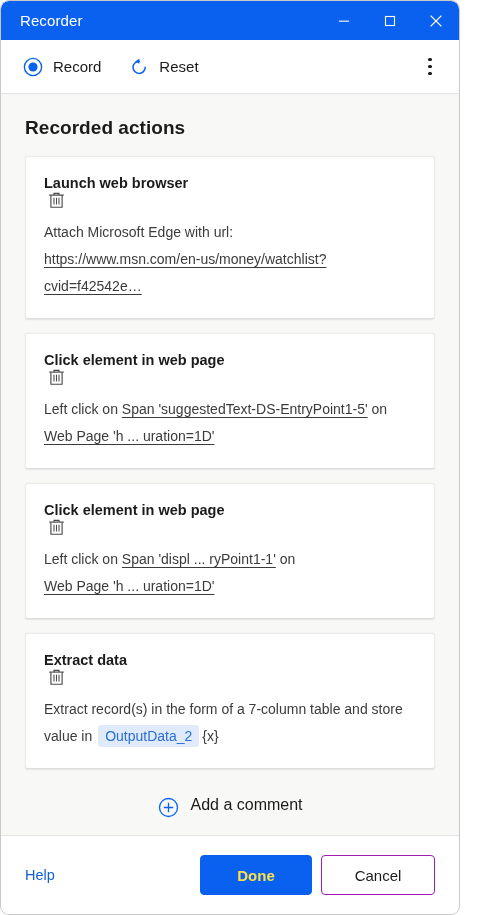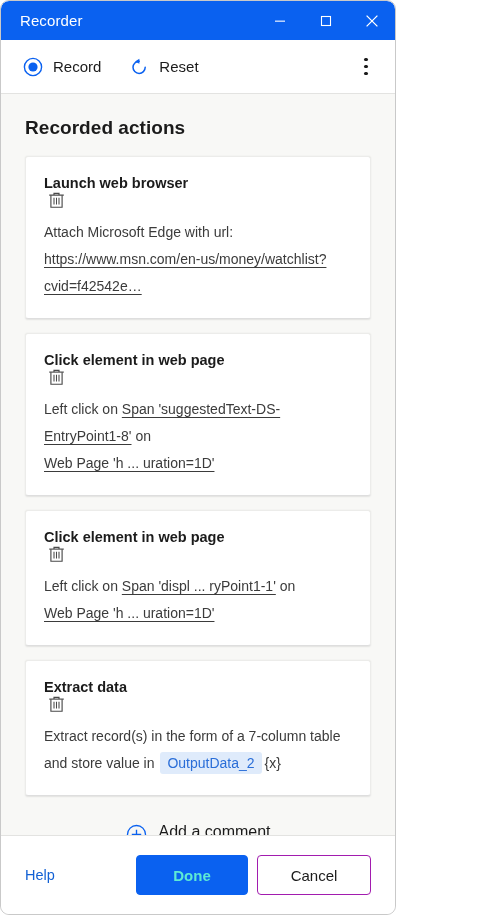--- a/index.html
+++ b/index.html
@@ -4,21 +4,21 @@
 <style>
   * { box-sizing: border-box; margin: 0; padding: 0; }
   html, body {
     width: 500px; height: 915px;
     background: #ffffff;
     font-family: "Liberation Sans", sans-serif;
     -webkit-font-smoothing: antialiased;
   }
   .window {
     position: relative;
-    width: 396px; height: 915px;
+    width: 460px; height: 915px;
     background: #ffffff;
     border: 1px solid #c9c9c9;
     border-radius: 9px;
     overflow: hidden;
     display: flex;
     flex-direction: column;
   }
 
   
   .titlebar {
@@ -193,21 +193,21 @@
     font-size: 15px;
     font-family: "Liberation Sans", sans-serif;
     display: inline-flex;
     align-items: center;
     justify-content: center;
     cursor: default;
     padding: 0 16px;
   }
   .btn-primary {
     background: #0a61f0;
-    color: #5eead4;
+    color: #fde047;
     border: 1px solid #0a61f0;
     font-weight: bold;
     margin-right: 9px;
     min-width: 112px;
   }
   .btn-secondary {
     background: #ffffff;
     color: #1b1b1b;
     border: 1px solid #a21caf;
     min-width: 114px;
@@ -292,21 +292,21 @@
           <svg width="17" height="18" viewBox="0 0 17 18" aria-hidden="true">
             <path d="M1.2 4.1 H15.8" stroke="currentColor" stroke-width="1.15" fill="none"></path>
             <path d="M6.0 4.0 V2.3 H11.0 V4.0" stroke="currentColor" stroke-width="1.15" fill="none"></path>
             <path d="M2.9 4.3 V16.2 H14.1 V4.3" stroke="currentColor" stroke-width="1.15" fill="none"></path>
             <path d="M6.0 6.8 V13.6 M8.5 6.8 V13.6 M11.0 6.8 V13.6" stroke="currentColor" stroke-width="1.05" fill="none"></path>
           </svg>
         </div>
       </div>
       <div class="card-desc">
         <span>Left click on</span>
-        <span class="u">Span 'suggestedText-DS-EntryPoint1-8'</span>
+        <span class="u">Span 'suggestedText-DS-EntryPoint1-5'</span>
         <span>on</span><br>
         <span class="u">Web Page 'h ... uration=1D'</span>
       </div>
     </div>
 
     <div class="card">
       <div class="card-head">
         <div class="card-title">Click element in web page</div>
         <div class="trash">
           <svg width="17" height="18" viewBox="0 0 17 18" aria-hidden="true">

